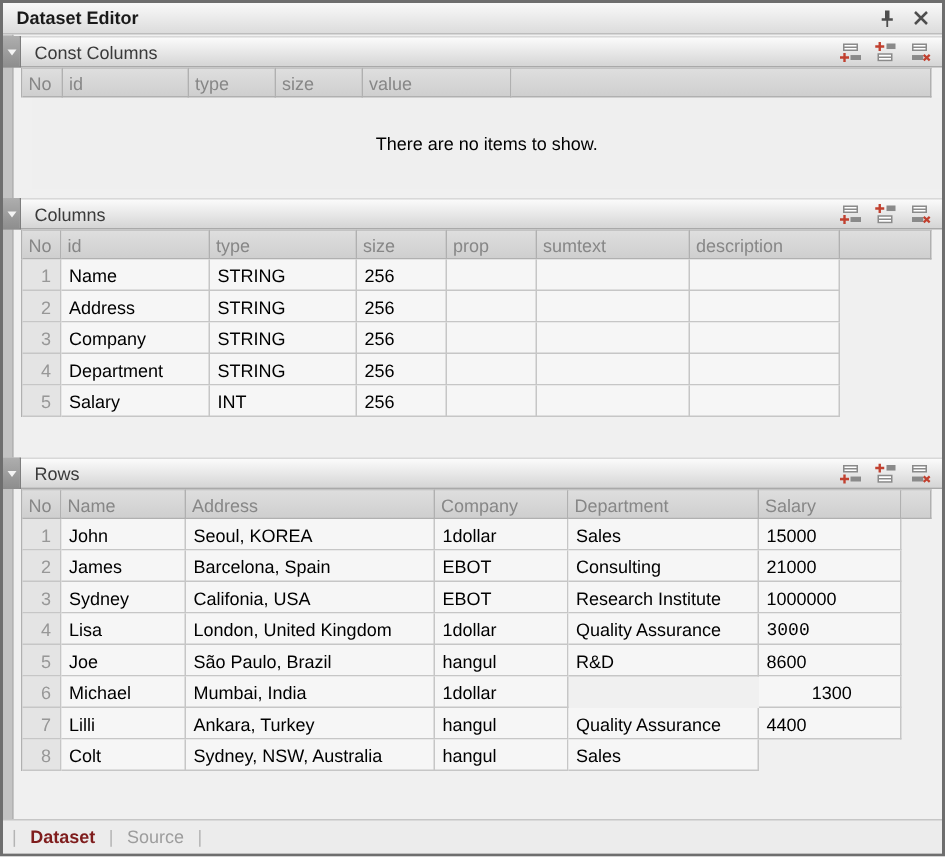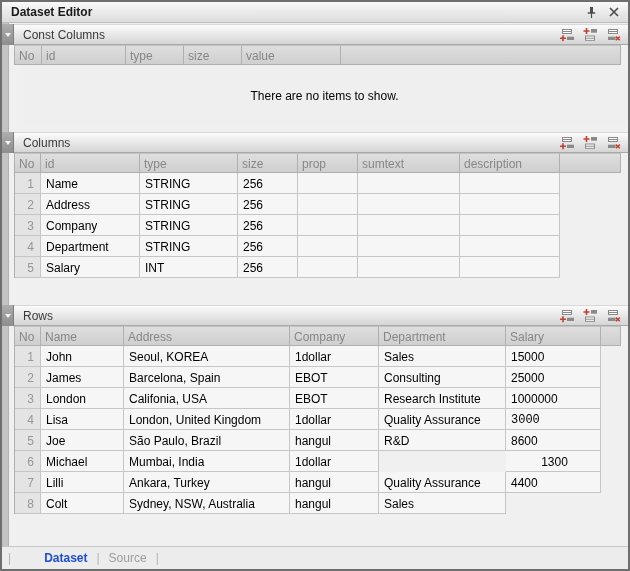--- a/index.html
+++ b/index.html
@@ -94,21 +94,21 @@
 
   
   .tabbar {
     flex:0 0 23px; height:23px;
     background:#ececec;
     border-top:1px solid #c6c6c6;
     display:flex; align-items:center;
     padding-left:6px;
   }
   .tab { padding:0 9px; color:#9d9d9d; cursor:default; }
-  .tab.active { font-weight:bold; color:#1d4ed8;margin-left:24px; }
+  .tab.active { font-weight:bold; color:#7f1d1d; }
   .tab-sep { color:#b4b4b4; }
 
   svg { display:block; }
 </style>
 </head>
 <body>
 
 <div class="panel">
 
   <div class="titlebar">
@@ -343,25 +343,25 @@
               <div class="cell" style="width: 89px;">1dollar</div>
               <div class="cell" style="width: 127px;">Sales</div>
               <div class="cell" style="width: 95px;">15000</div>
             </div>
             <div class="grow">
               <div class="cell num" style="width: 26px;">2</div>
               <div class="cell" style="width: 83px;">James</div>
               <div class="cell" style="width: 166px;">Barcelona, Spain</div>
               <div class="cell" style="width: 89px;">EBOT</div>
               <div class="cell" style="width: 127px;">Consulting</div>
-              <div class="cell" style="width: 95px;">25000</div>
+              <div class="cell" style="width: 95px;">21000</div>
             </div>
             <div class="grow">
               <div class="cell num" style="width: 26px;">3</div>
-              <div class="cell" style="width: 83px;">London</div>
+              <div class="cell" style="width: 83px;">Sydney</div>
               <div class="cell" style="width: 166px;">Califonia, USA</div>
               <div class="cell" style="width: 89px;">EBOT</div>
               <div class="cell" style="width: 127px;">Research Institute</div>
               <div class="cell" style="width: 95px;">1000000</div>
             </div>
             <div class="grow">
               <div class="cell num" style="width: 26px;">4</div>
               <div class="cell" style="width: 83px;">Lisa</div>
               <div class="cell" style="width: 166px;">London, United Kingdom</div>
               <div class="cell" style="width: 89px;">1dollar</div>

